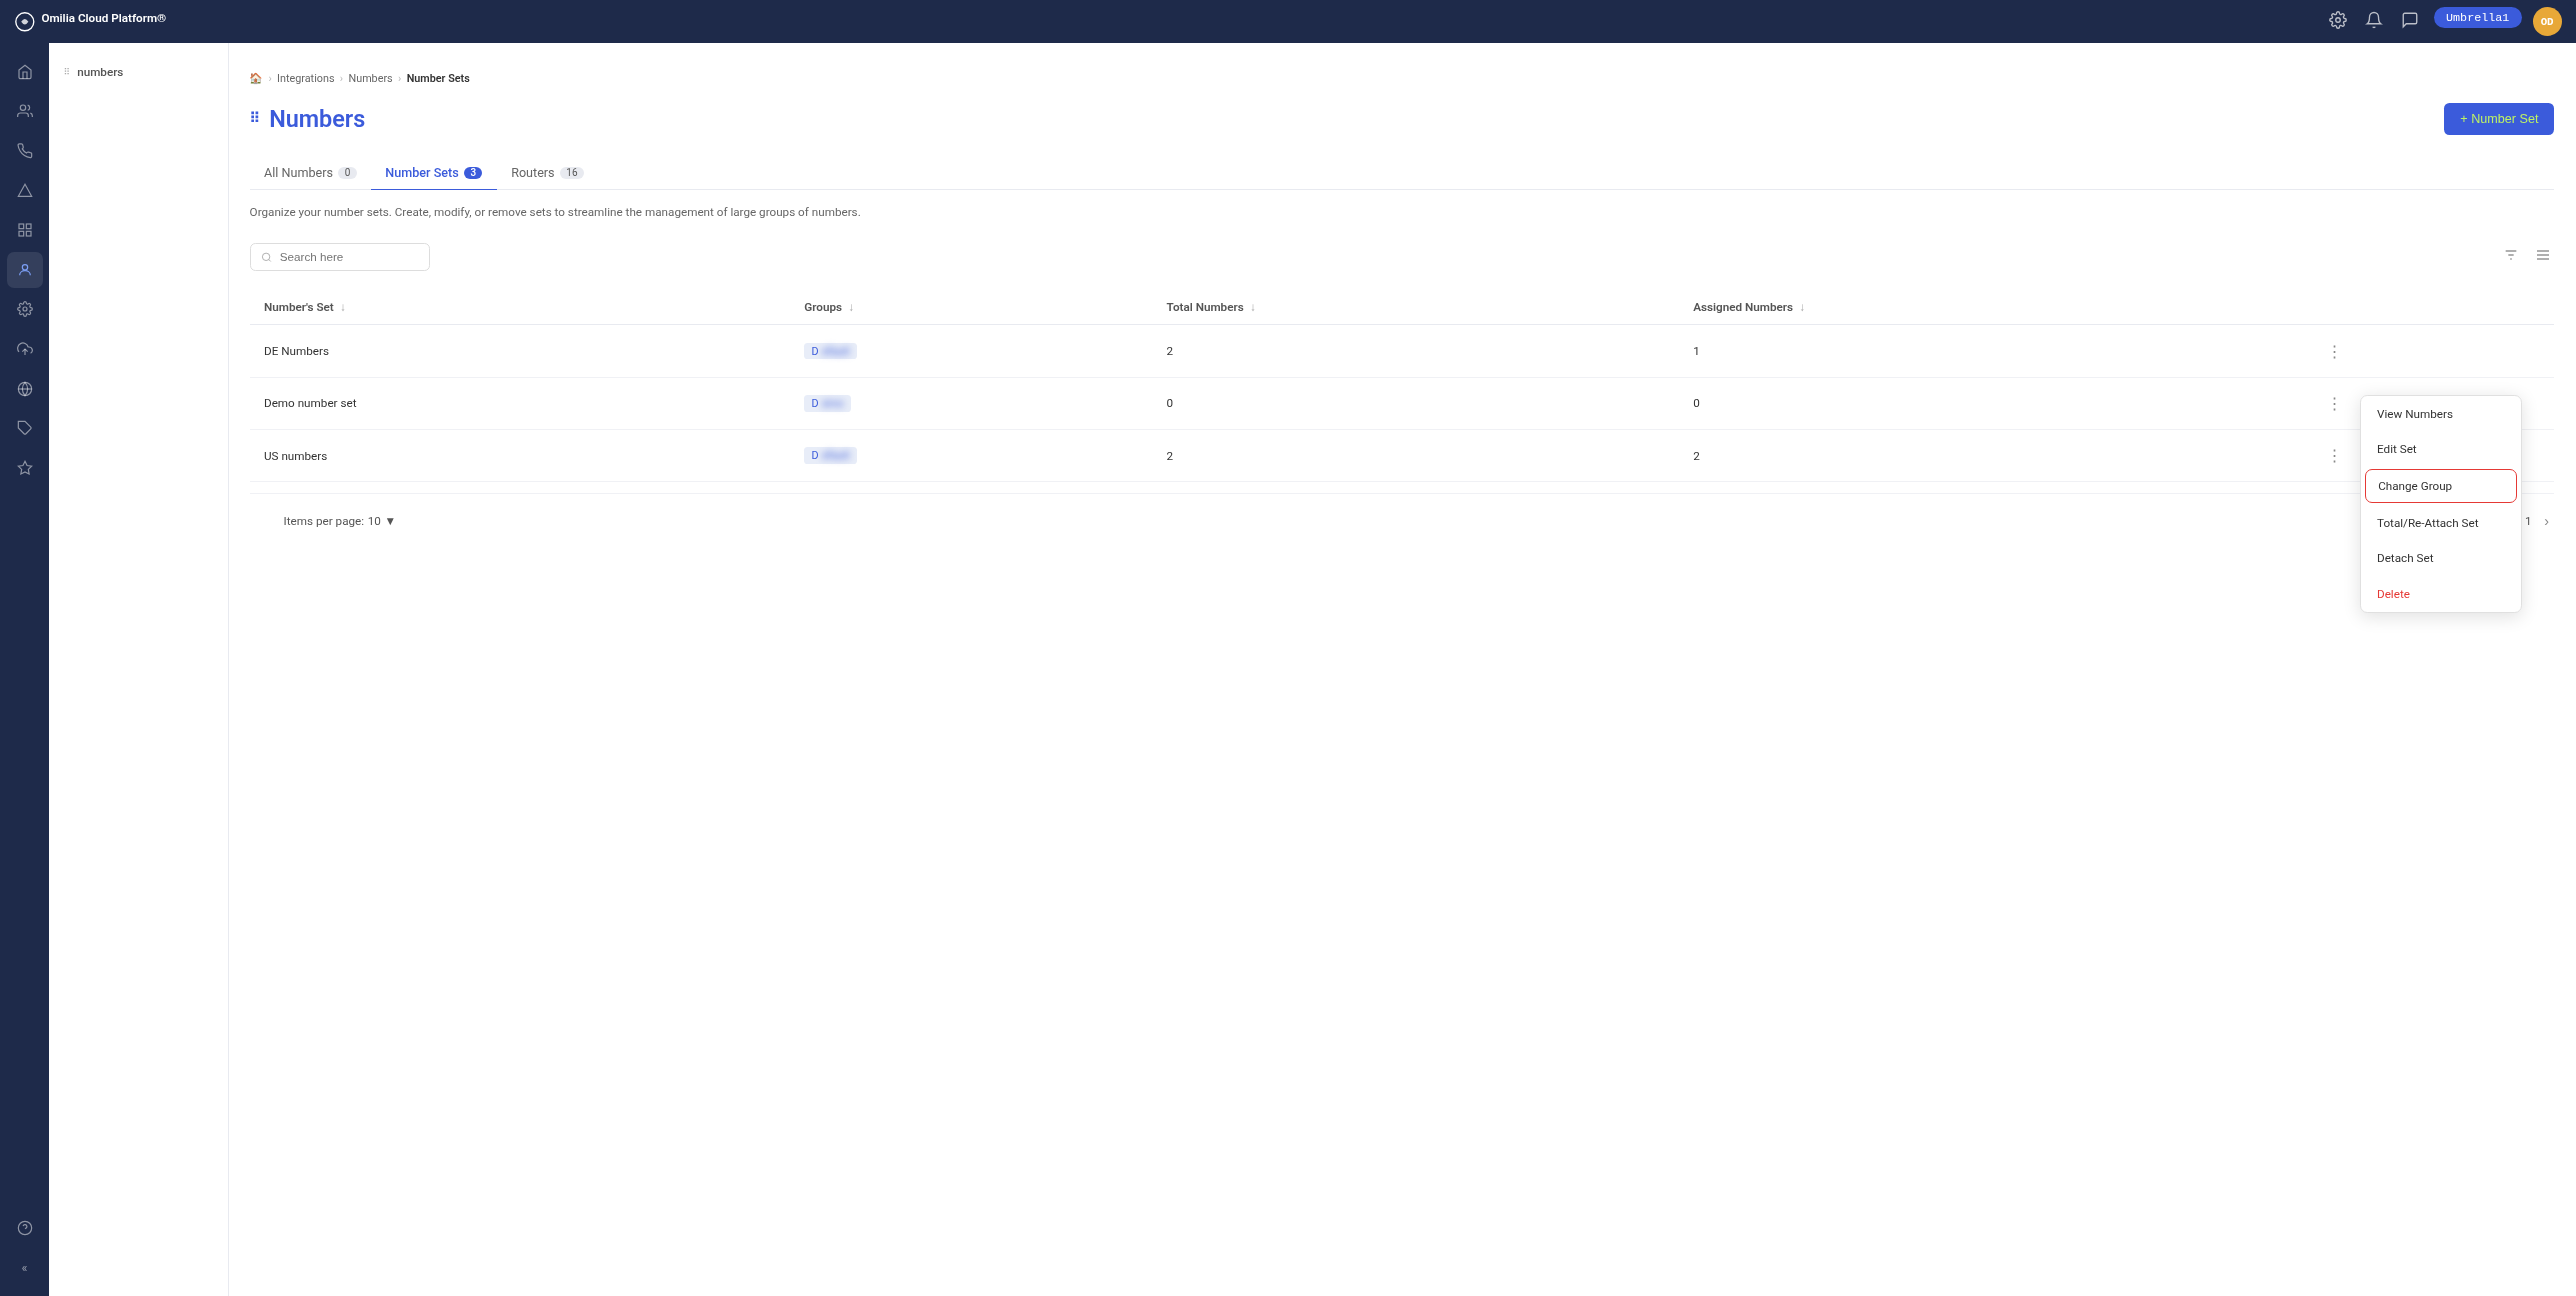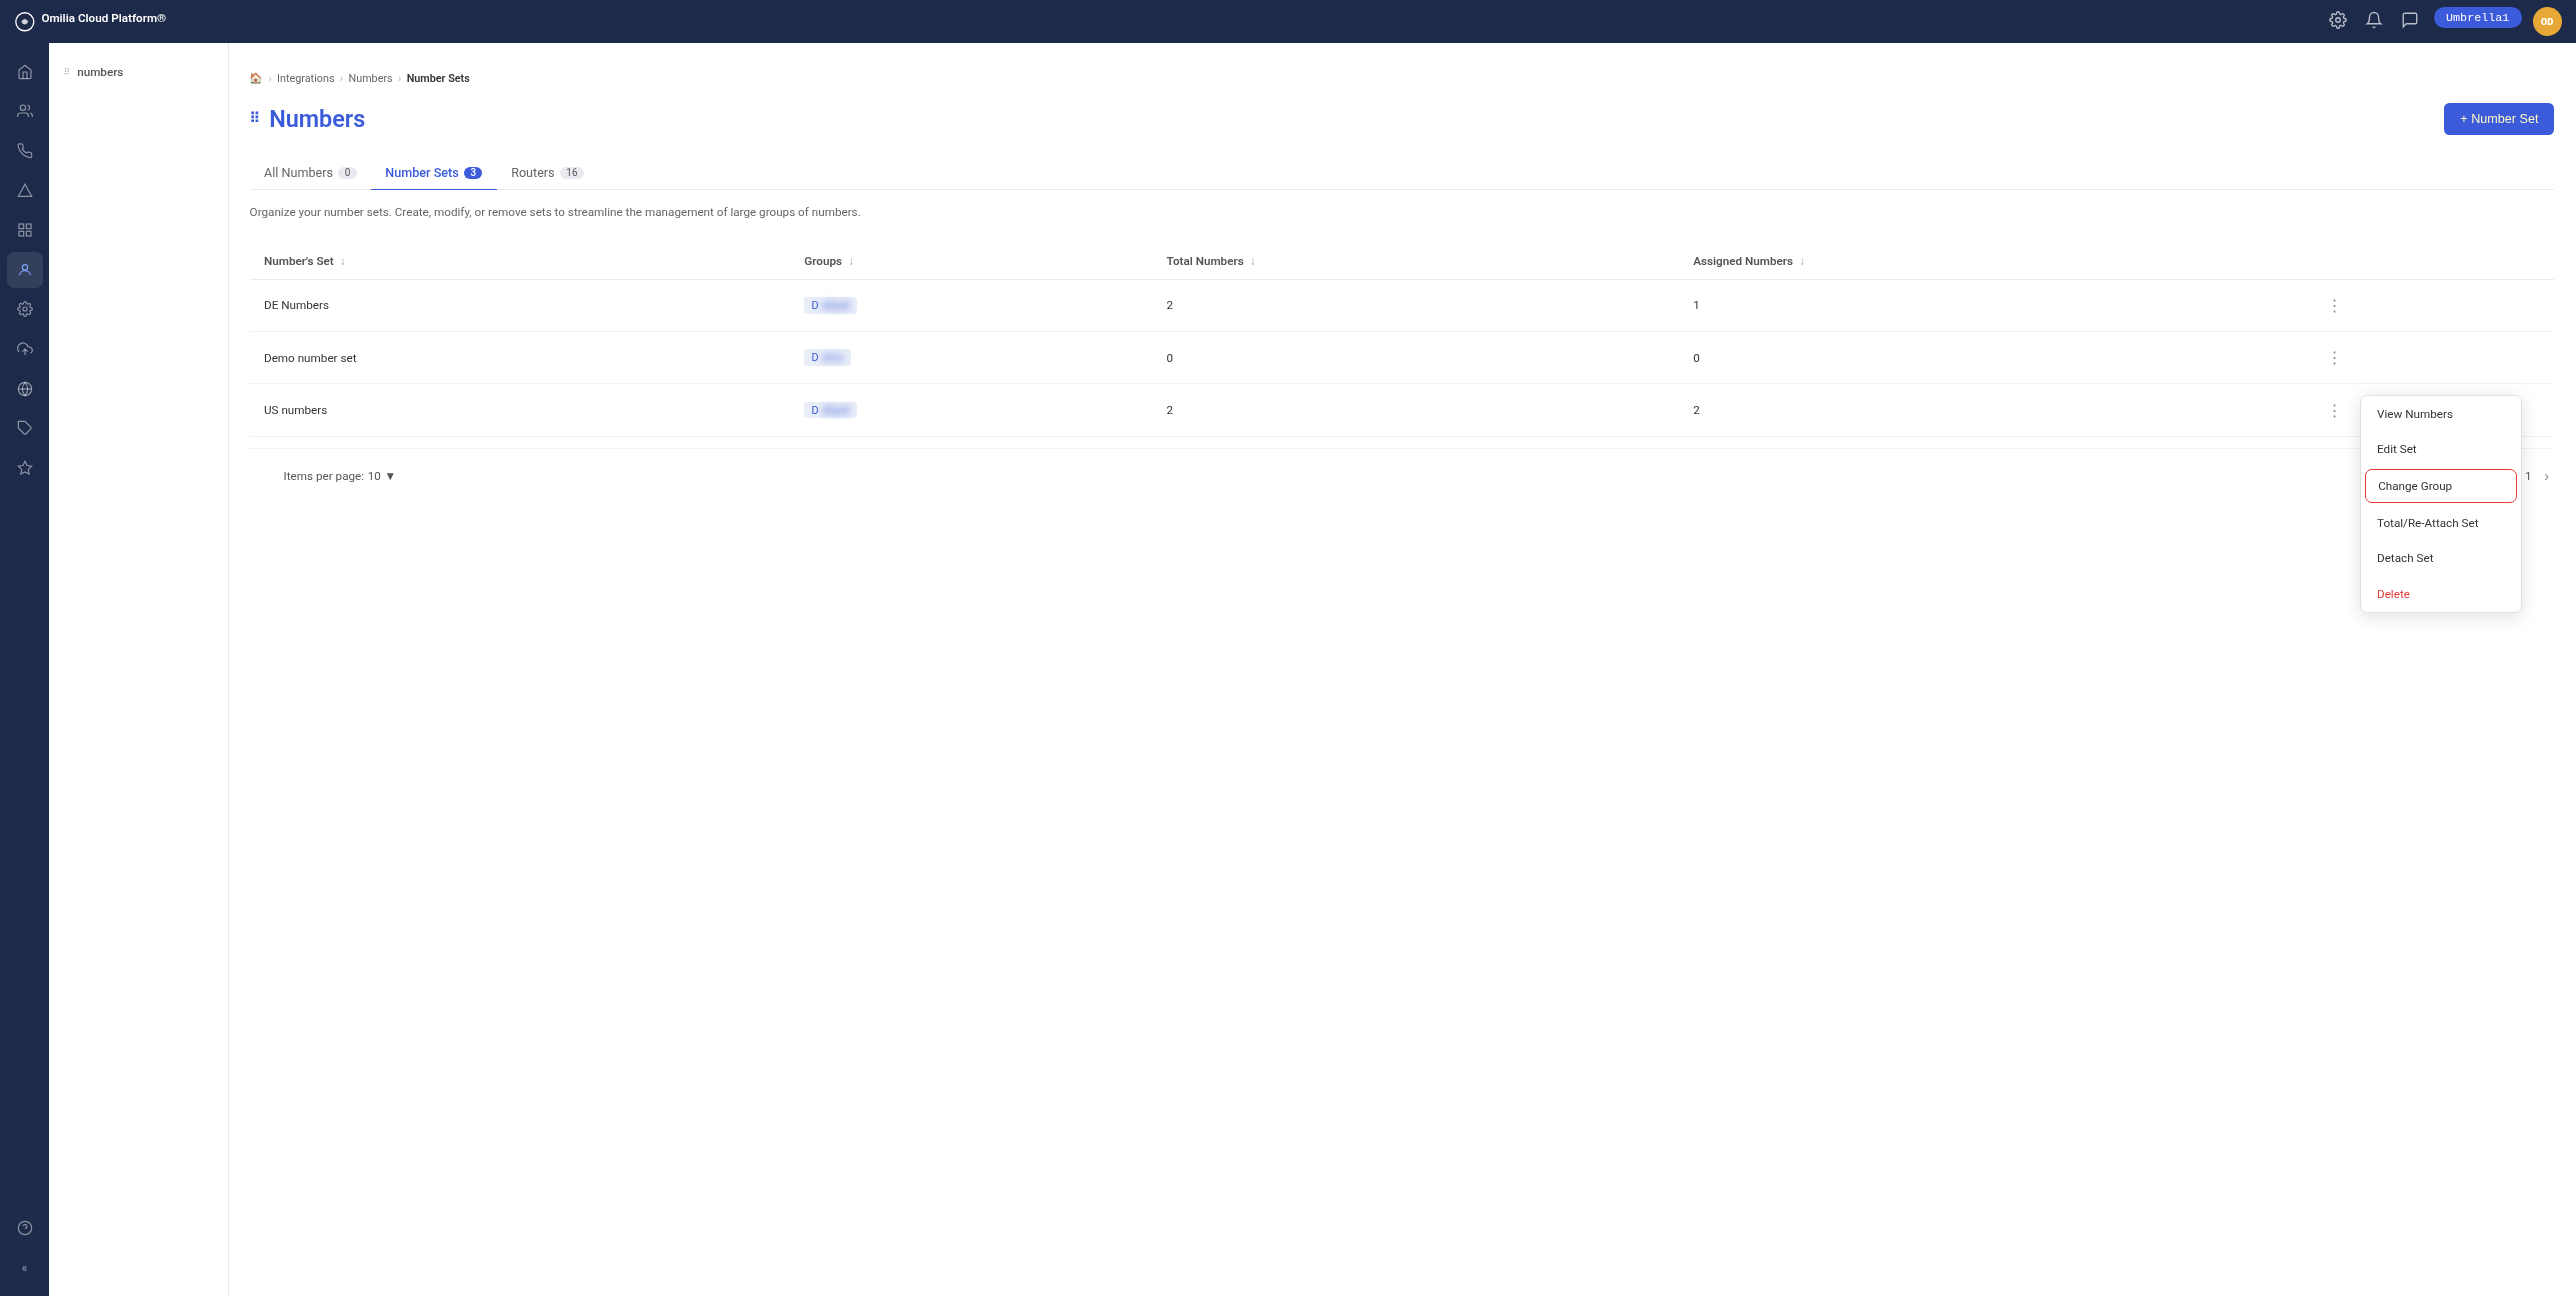--- a/index.html
+++ b/index.html
@@ -74,21 +74,21 @@
     .tab-badge {
       background: #e8eaf0; color: #555; border-radius: 9px; padding: 0.9px 6.3px; font-size: 10px;
     }
     .tab.active .tab-badge { background: #3b5bdb; color: white; }
 
     
     .description { font-size: 11.7px; color: #666; margin-bottom: 21.6px; line-height: 1.5; }
 
     
     .add-btn {
-      background: #3b5bdb; color: #fef9c3; border: none; border-radius: 5.4px;
+      background: #3b5bdb; color: #bef264; border: none; border-radius: 5.4px;
       padding: 9px 16px; font-size: 12.6px; cursor: pointer; display: flex; align-items: center; gap: 5.4px;
       font-weight: 500; white-space: nowrap;
     }
 
     
     .search-row { display: flex; align-items: center; justify-content: space-between; margin-bottom: 18px; }
     .search-box {
       display: flex; align-items: center; gap: 7.2px;
       border: 0.9px solid #ddd; border-radius: 5.4px; padding: 6.3px 10.8px; width: 180px; background: white;
     }
@@ -295,20 +295,45 @@
       <span class="tab-badge">3</span>
     </div>
     <div class="tab">
       <span>Routers</span>
       <span class="tab-badge">16</span>
     </div>
   </div>
 
   <p class="description">Organize your number sets. Create, modify, or remove sets to streamline the management of large groups of numbers.</p>
 
+  <div class="search-row">
+    <div class="search-box">
+      <svg width="12.6" height="12.6" viewBox="0 0 24 24" fill="none" stroke="#aaa" stroke-width="2">
+          <circle cx="11" cy="11" r="8"></circle>
+          <line x1="21" y1="21" x2="16.65" y2="16.65"></line>
+        </svg>
+      <input type="text" placeholder="Search here" style="">
+    </div>
+    <div class="filter-icons">
+      <button class="filter-icon-btn">
+        <svg width="16" height="16" viewBox="0 0 24 24" fill="none" stroke="currentColor" stroke-width="2">
+            <line x1="4" y1="6" x2="20" y2="6"></line>
+            <line x1="8" y1="12" x2="16" y2="12"></line>
+            <line x1="11" y1="18" x2="13" y2="18"></line>
+          </svg>
+      </button>
+      <button class="filter-icon-btn">
+        <svg width="16" height="16" viewBox="0 0 24 24" fill="none" stroke="currentColor" stroke-width="2">
+            <line x1="3" y1="6" x2="21" y2="6"></line>
+            <line x1="3" y1="12" x2="21" y2="12"></line>
+            <line x1="3" y1="18" x2="21" y2="18"></line>
+          </svg>
+      </button>
+    </div>
+  </div>
 
   <table class="data-table">
     <thead>
       <tr>
         <th>
           <span>Number's Set</span>
           <span class="sort-icon">↓</span>
         </th>
         <th>
           <span>Groups</span>

